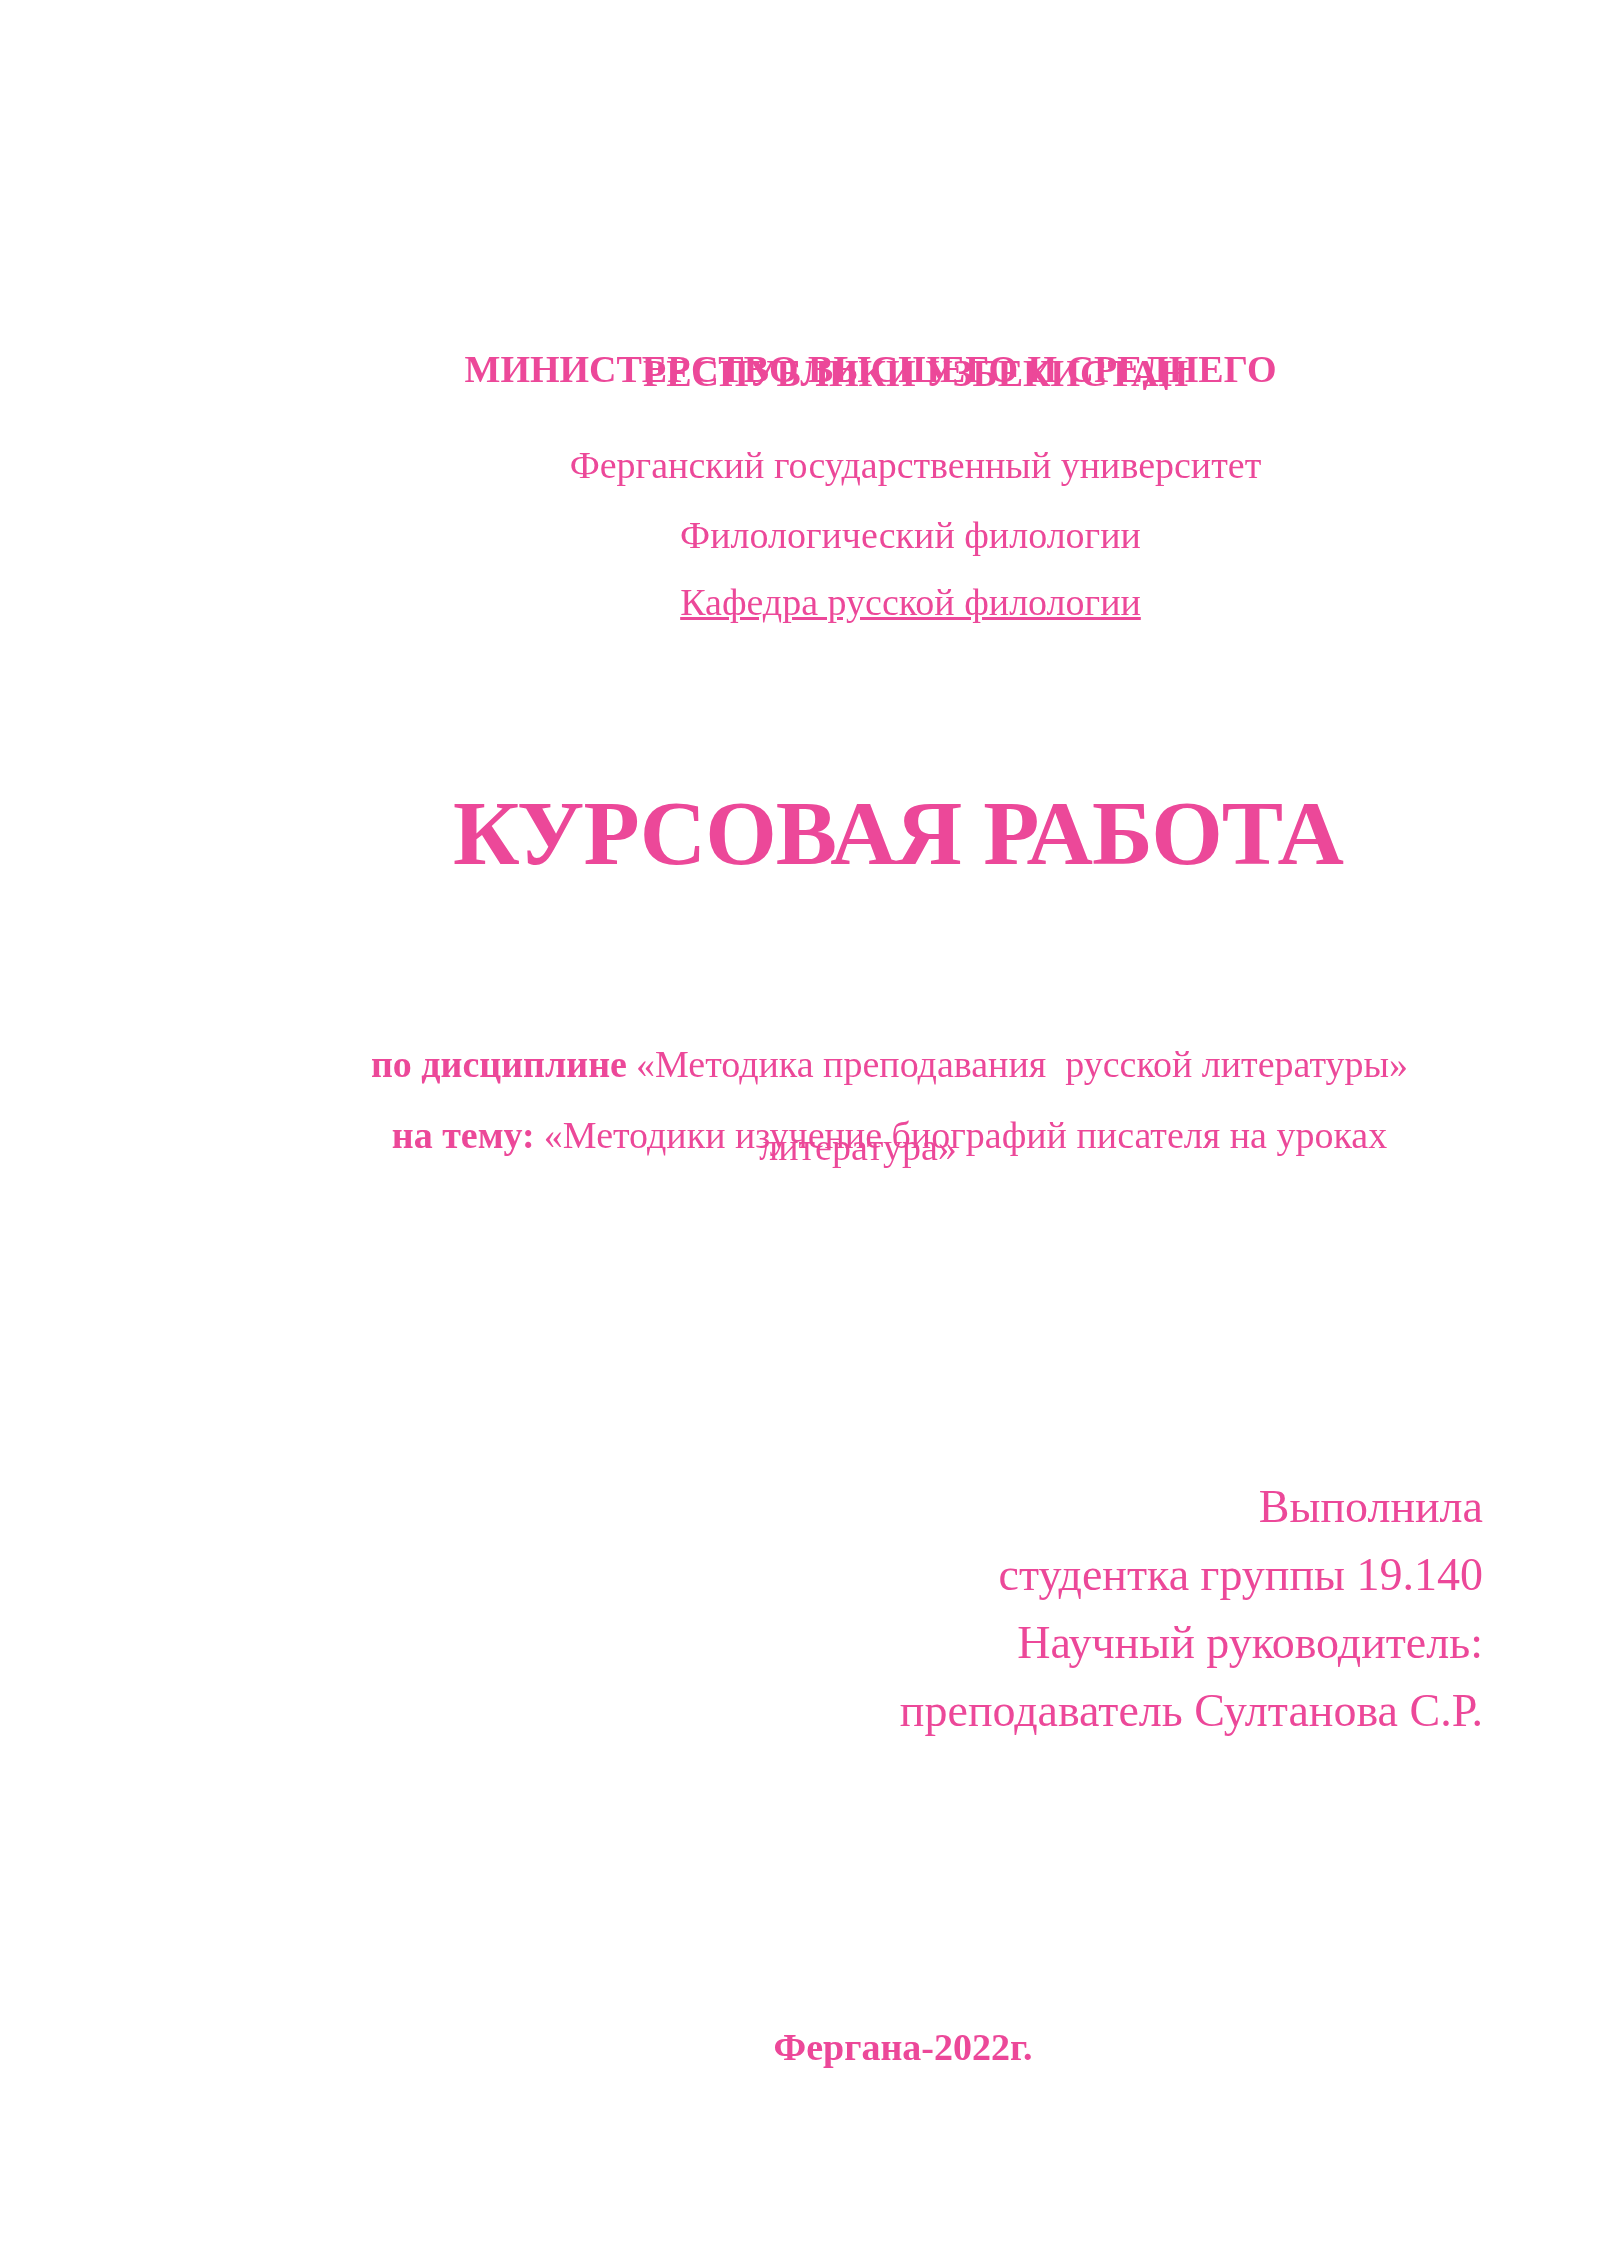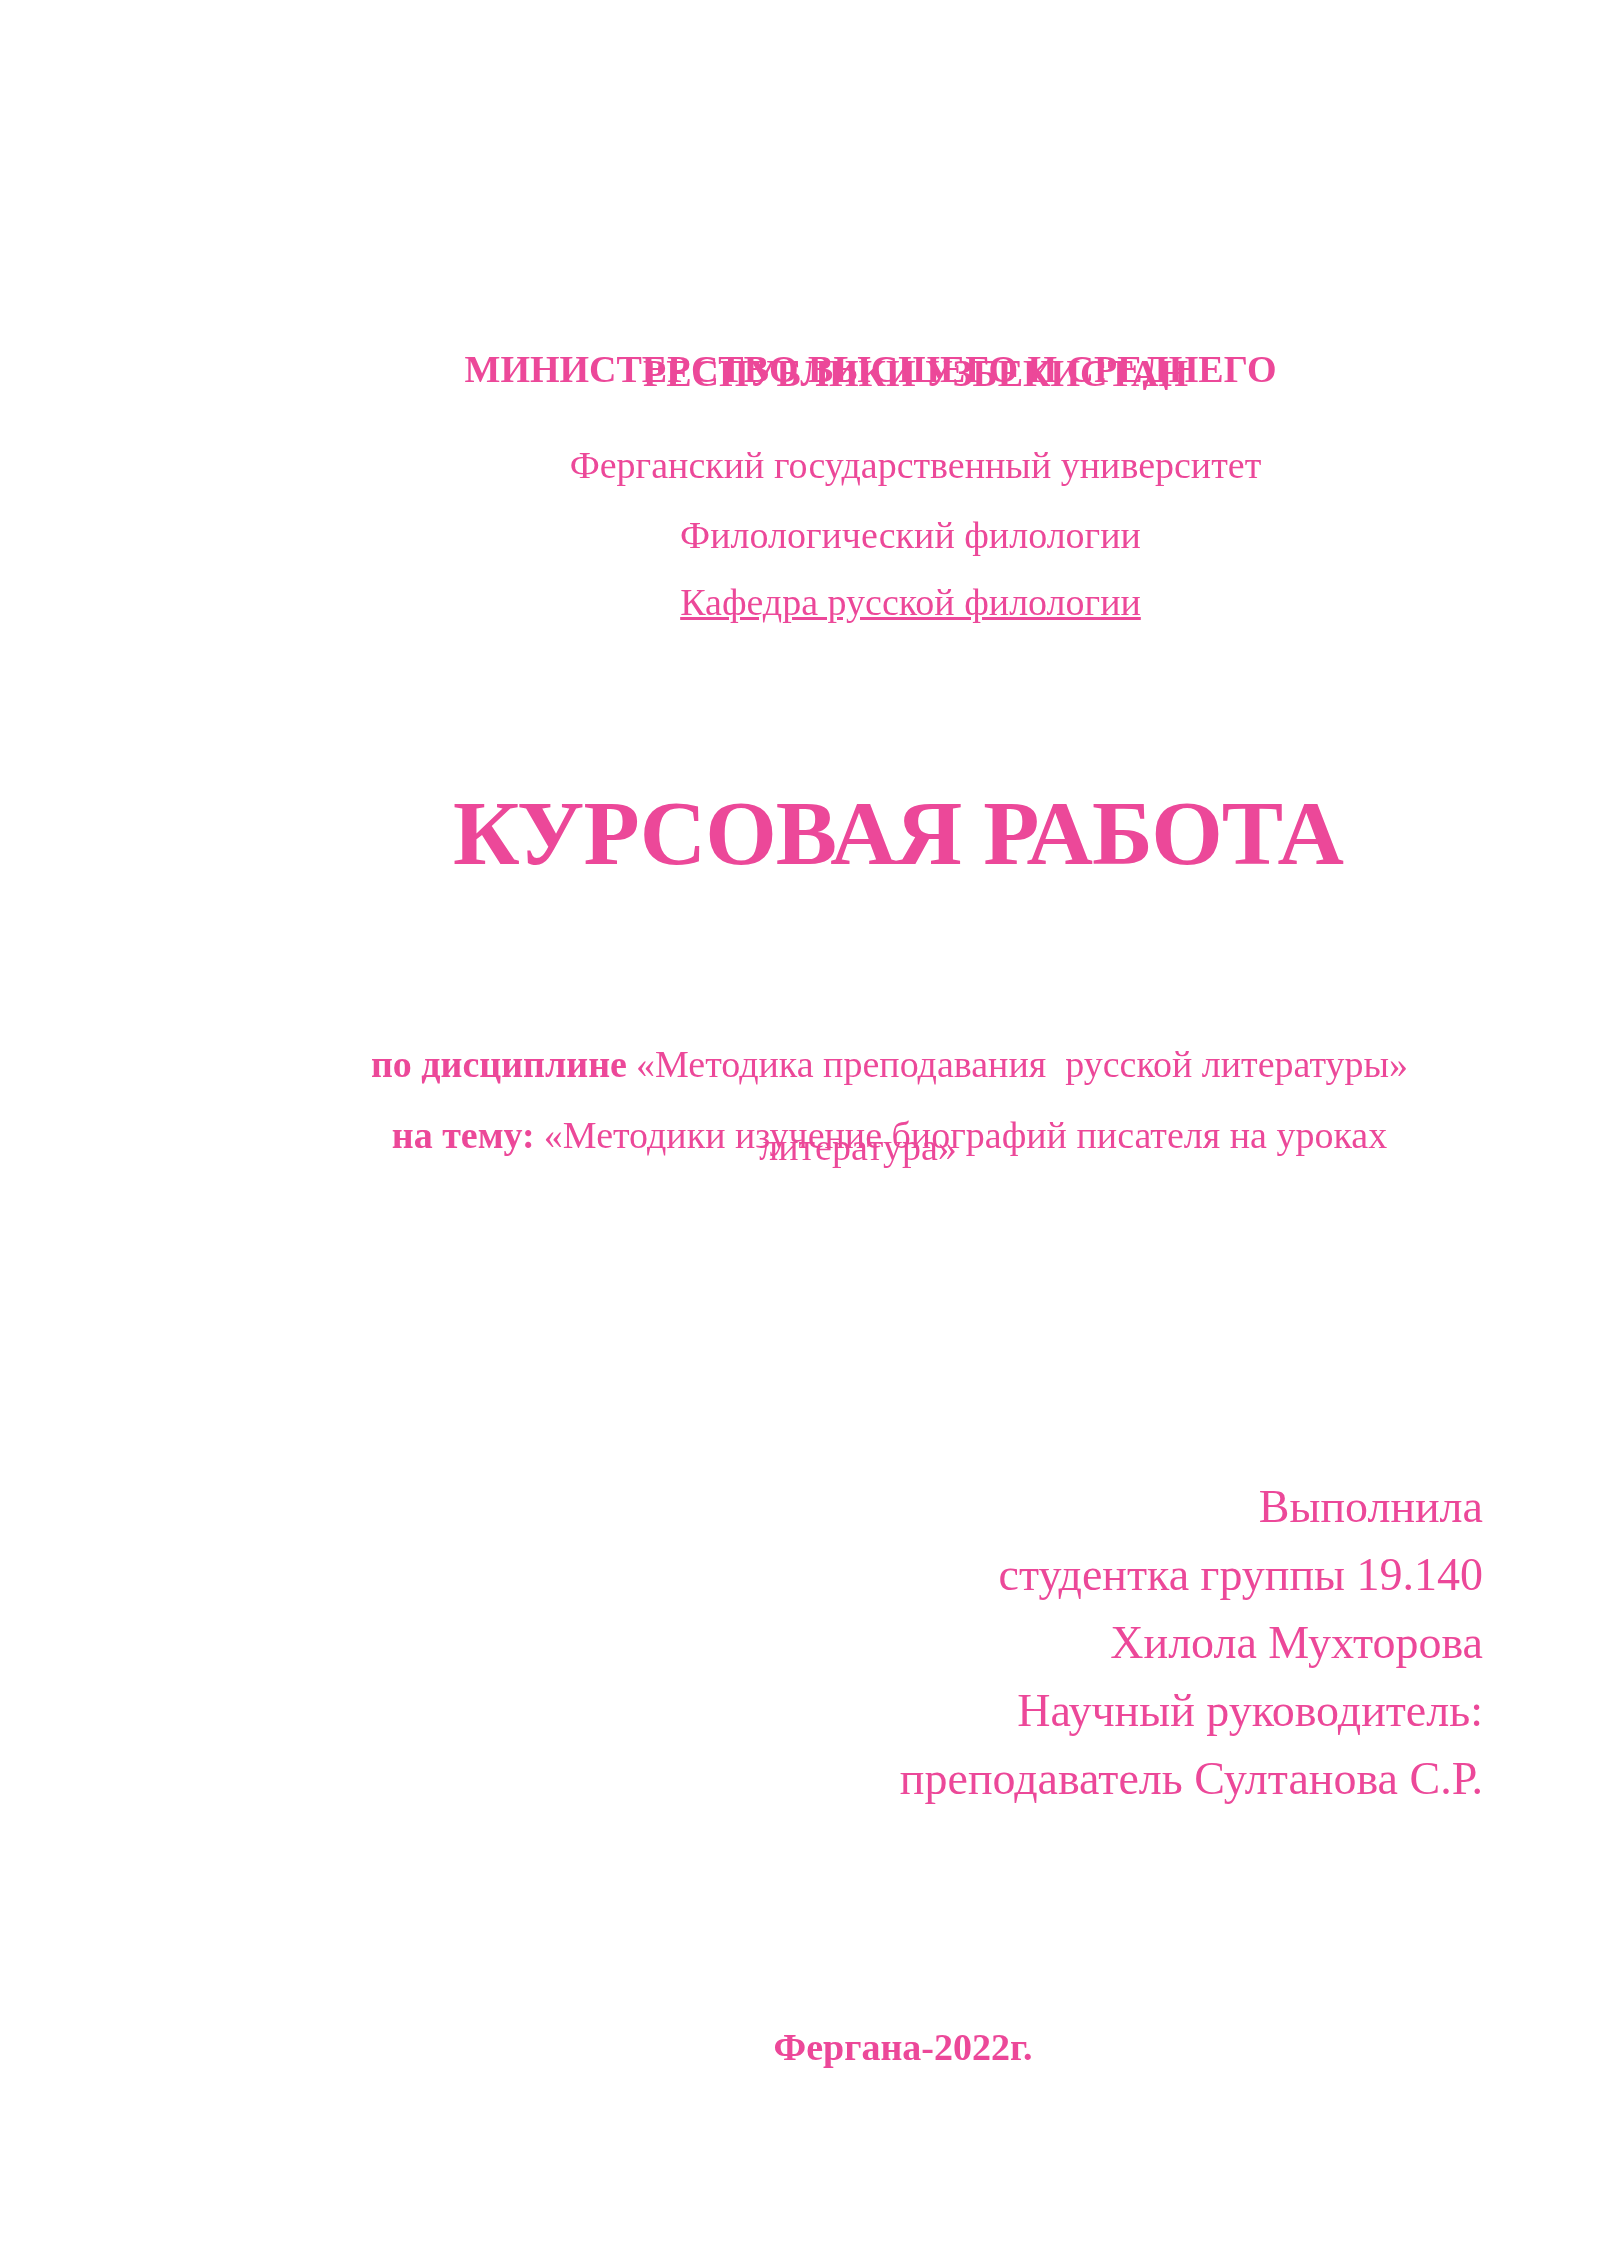--- a/index.html
+++ b/index.html
@@ -80,20 +80,19 @@
   </div>
 
   <div class="line topic-line1">
     <span class="inline-label">на тему:</span><span>«Методики изучение биографий писателя на уроках</span>
   </div>
   <div class="line topic-line2">литература»</div>
 
   <div class="author-block">
     <div>Выполнила</div>
     <div>студентка группы 19.140</div>
-    <div>Хилола Мухторова</div>
     <div>Научный руководитель:</div>
     <div>преподаватель Султанова С.Р.</div>
   </div>
 
   <div class="line footer-line">Фергана-2022г.</div>
 
 </div>
 
 </body></html>

